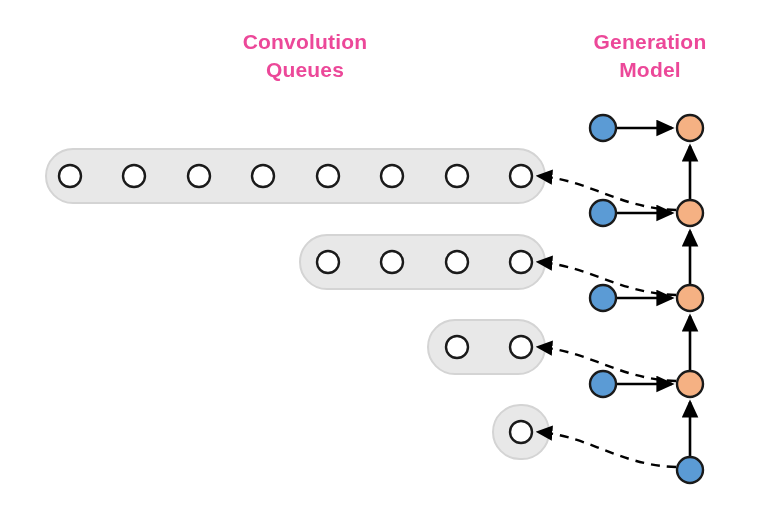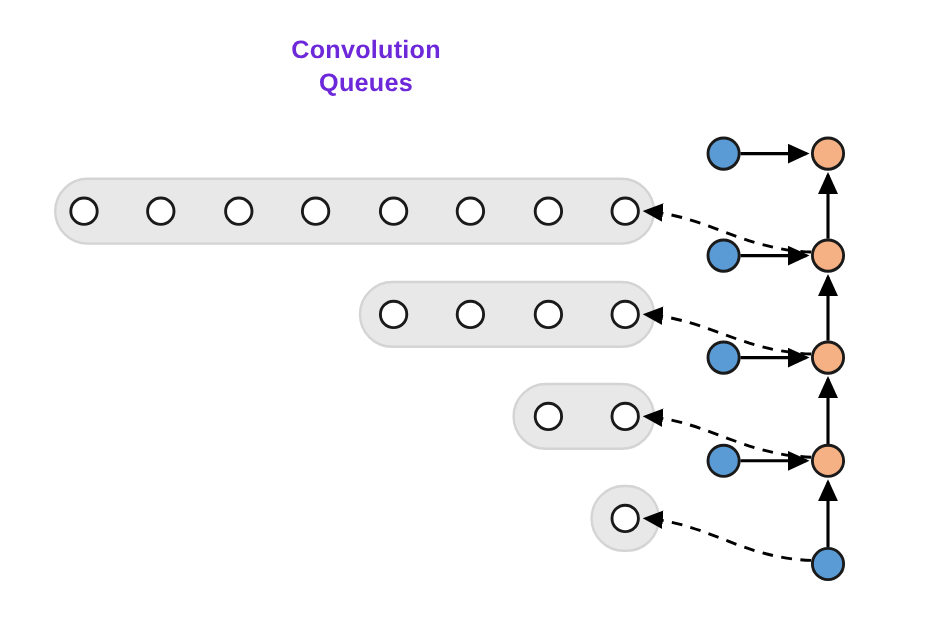--- a/index.html
+++ b/index.html
@@ -13,21 +13,21 @@
     height: 527px;
     background: #ffffff;
     font-family: "Liberation Sans", sans-serif;
     overflow: hidden;
   }
   .title {
     position: absolute;
     text-align: center;
     font-weight: bold;
     font-size: 21px;
-    color: #6d28d9;
+    color: #ec4899;
     line-height: 1.32;
     white-space: pre-line;
     letter-spacing: 0.2px;
   }
   #title-convolution-queues {
     left: 180px;
     top: 28px;
     width: 250px;
   }
   #title-generation-model {
@@ -44,20 +44,22 @@
   }
 </style>
 </head>
 <body>
 
 <div id="canvas">
 
   <div class="title" id="title-convolution-queues">Convolution
 Queues</div>
 
+  <div class="title" id="title-generation-model">Generation
+Model</div>
 
   <svg class="layer" id="diagram-svg" viewBox="0 0 781 527">
     <defs>
       <marker id="arrowhead-solid" markerWidth="7" markerHeight="7" refX="6" refY="3.2" orient="auto" markerUnits="strokeWidth">
         <path d="M0,0 L7,3.2 L0,6.4 z" fill="#000000"></path>
       </marker>
       <marker id="arrowhead-dashed" markerWidth="7" markerHeight="7" refX="6" refY="3.2" orient="auto" markerUnits="strokeWidth">
         <path d="M0,0 L7,3.2 L0,6.4 z" fill="#000000"></path>
       </marker>
     </defs>

